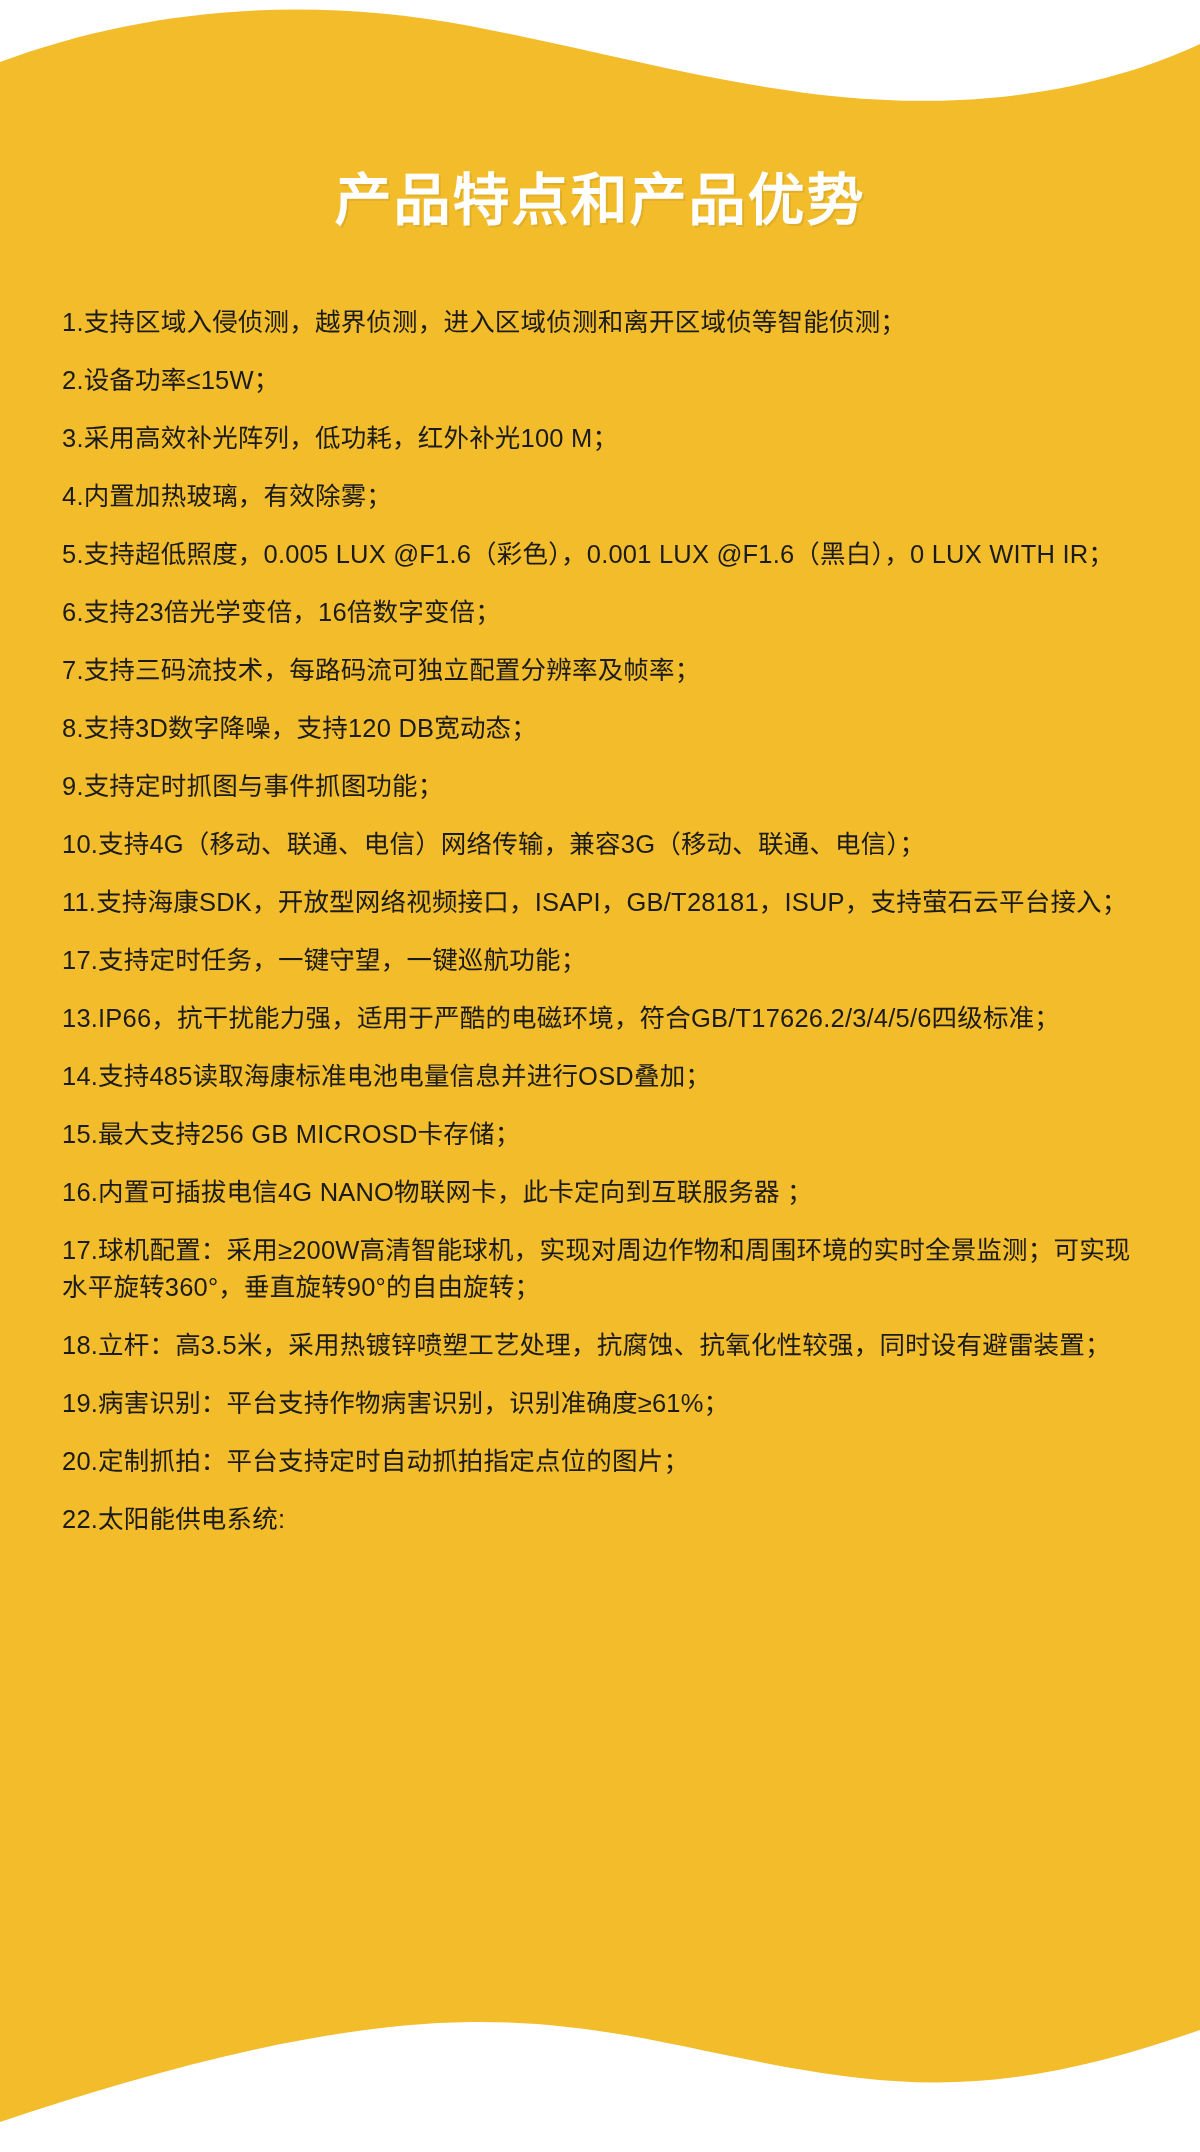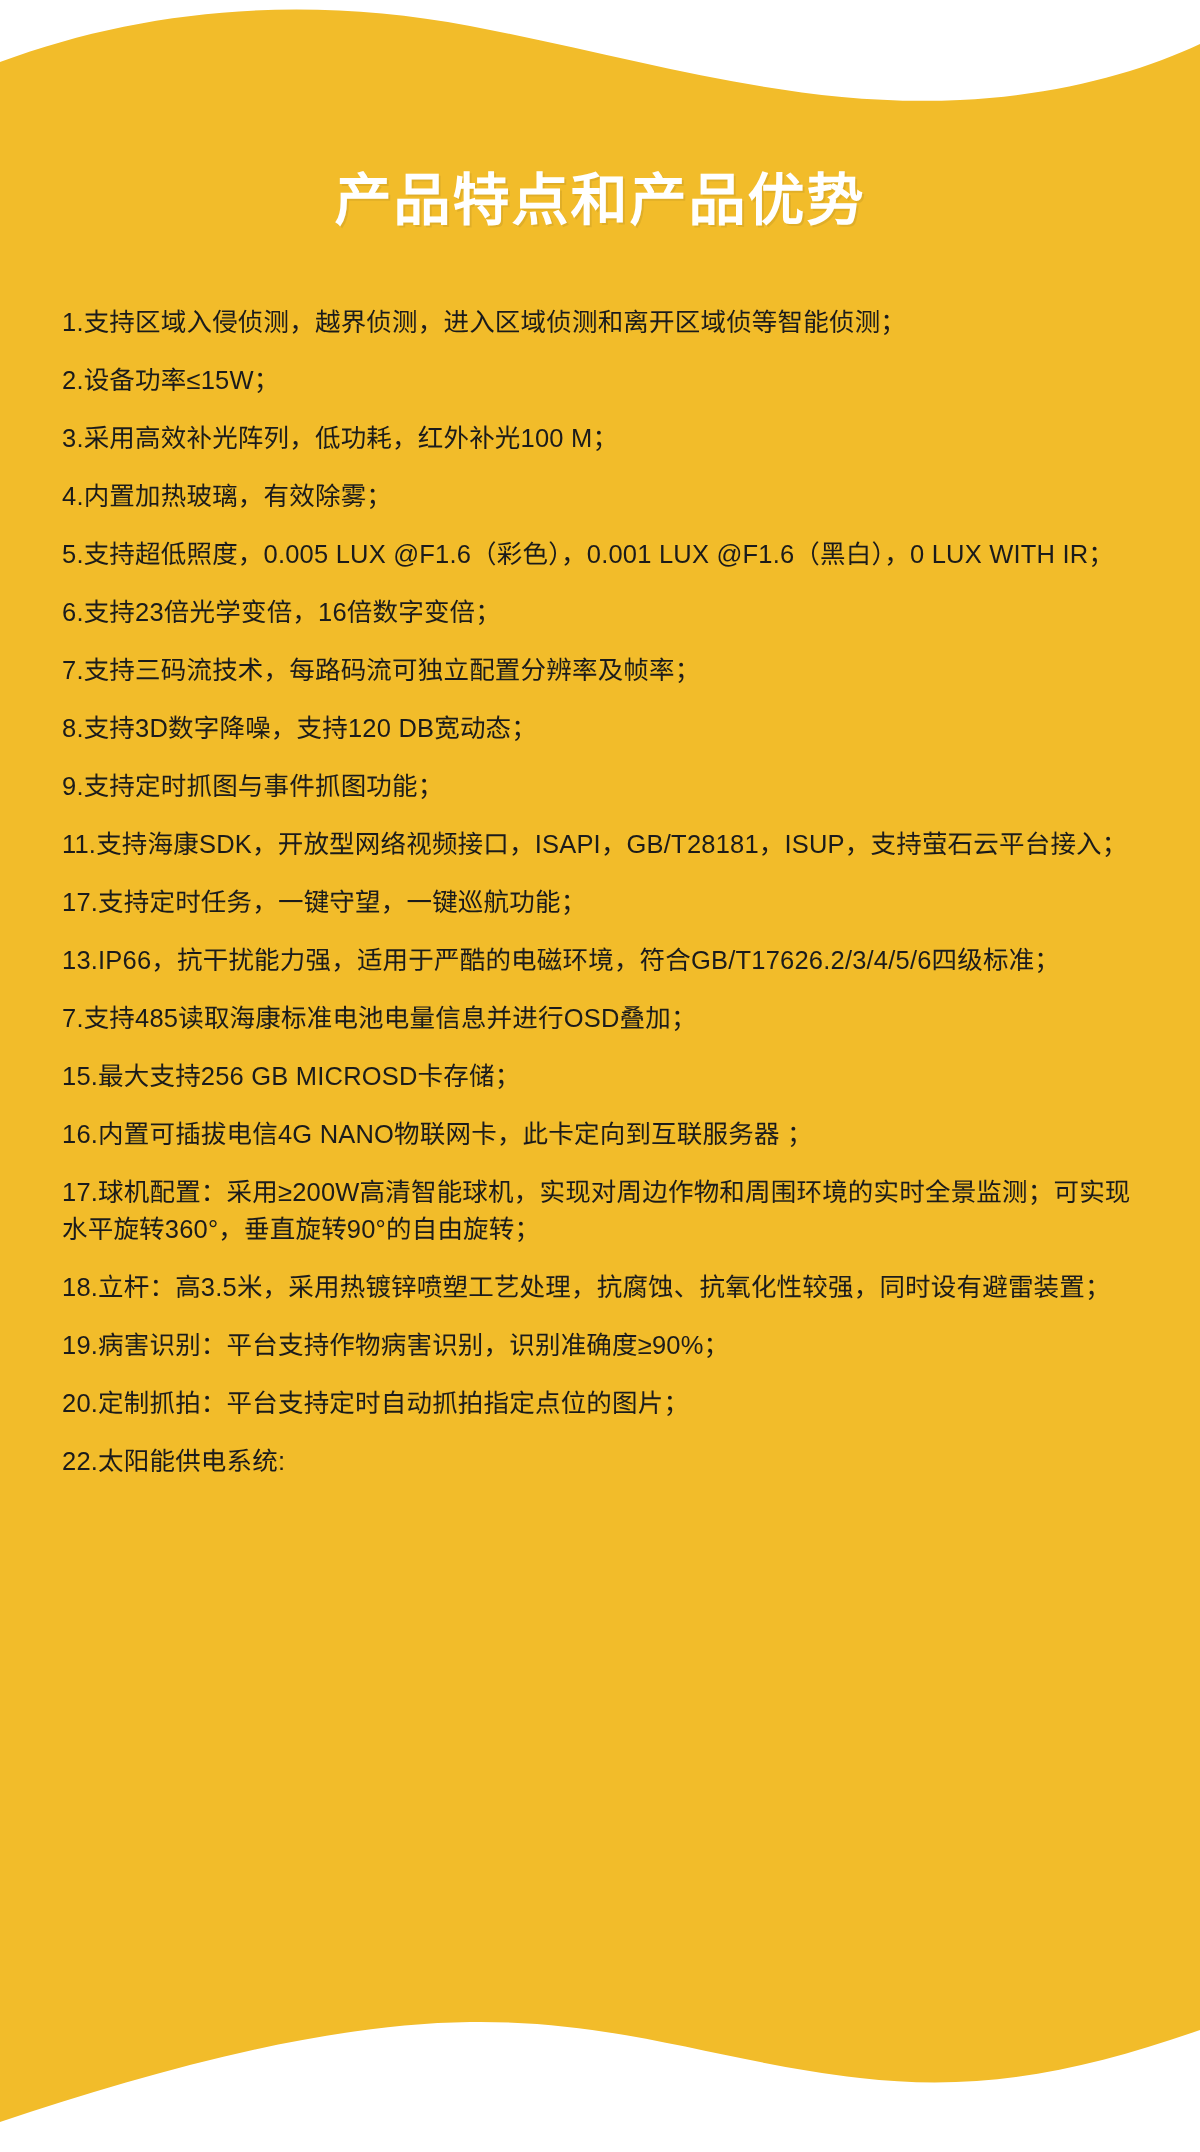--- a/index.html
+++ b/index.html
@@ -97,27 +97,28 @@
     <div class="list">
       <p class="list-item">1.支持区域入侵侦测，越界侦测，进入区域侦测和离开区域侦等智能侦测；</p>
       <p class="list-item">2.设备功率≤15W；</p>
       <p class="list-item">3.采用高效补光阵列，低功耗，红外补光100 M；</p>
       <p class="list-item">4.内置加热玻璃，有效除雾；</p>
       <p class="list-item">5.支持超低照度，0.005 LUX @F1.6（彩色），0.001 LUX @F1.6（黑白），0 LUX WITH IR；</p>
       <p class="list-item">6.支持23倍光学变倍，16倍数字变倍；</p>
       <p class="list-item">7.支持三码流技术，每路码流可独立配置分辨率及帧率；</p>
       <p class="list-item">8.支持3D数字降噪，支持120 DB宽动态；</p>
       <p class="list-item">9.支持定时抓图与事件抓图功能；</p>
+      <p class="list-item">10.支持4G（移动、联通、电信）网络传输，兼容3G（移动、联通、电信）；</p>
       <p class="list-item">11.支持海康SDK，开放型网络视频接口，ISAPI，GB/T28181，ISUP，支持萤石云平台接入；</p>
       <p class="list-item">17.支持定时任务，一键守望，一键巡航功能；</p>
       <p class="list-item">13.IP66，抗干扰能力强，适用于严酷的电磁环境，符合GB/T17626.2/3/4/5/6四级标准；</p>
-      <p class="list-item">7.支持485读取海康标准电池电量信息并进行OSD叠加；</p>
+      <p class="list-item">14.支持485读取海康标准电池电量信息并进行OSD叠加；</p>
       <p class="list-item">15.最大支持256 GB MICROSD卡存储；</p>
       <p class="list-item">16.内置可插拔电信4G NANO物联网卡，此卡定向到互联服务器 ；</p>
       <p class="list-item">17.球机配置：采用≥200W高清智能球机，实现对周边作物和周围环境的实时全景监测；可实现水平旋转360°，垂直旋转90°的自由旋转；</p>
       <p class="list-item">18.立杆：高3.5米，采用热镀锌喷塑工艺处理，抗腐蚀、抗氧化性较强，同时设有避雷装置；</p>
-      <p class="list-item">19.病害识别：平台支持作物病害识别，识别准确度≥90%；</p>
+      <p class="list-item">19.病害识别：平台支持作物病害识别，识别准确度≥61%；</p>
       <p class="list-item">20.定制抓拍：平台支持定时自动抓拍指定点位的图片；</p>
       <p class="list-item">22.太阳能供电系统:</p>
     </div>
   </div>
 
 </div>
 
 </body></html>

